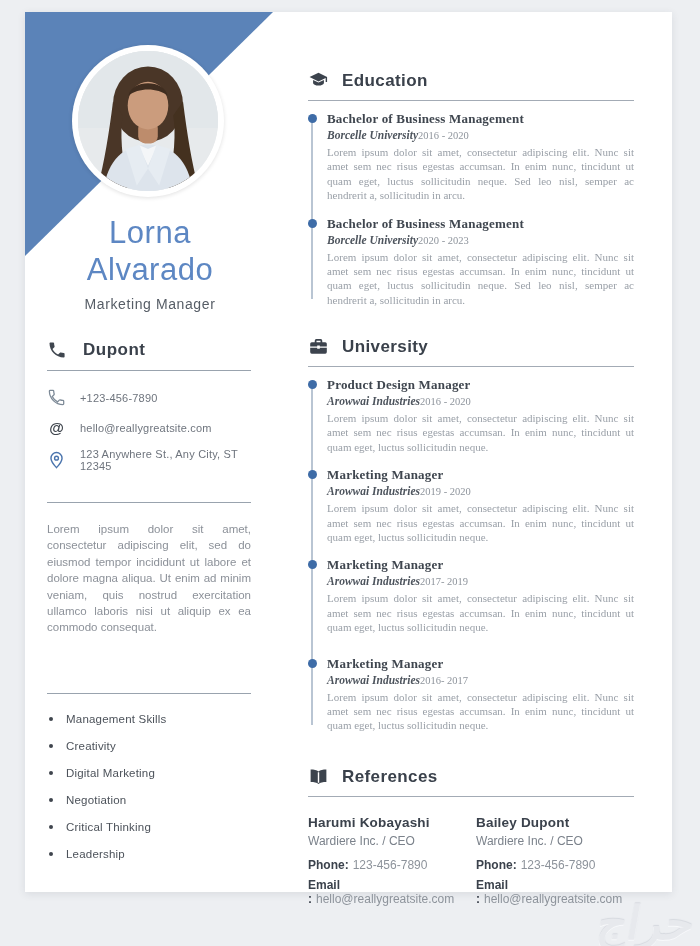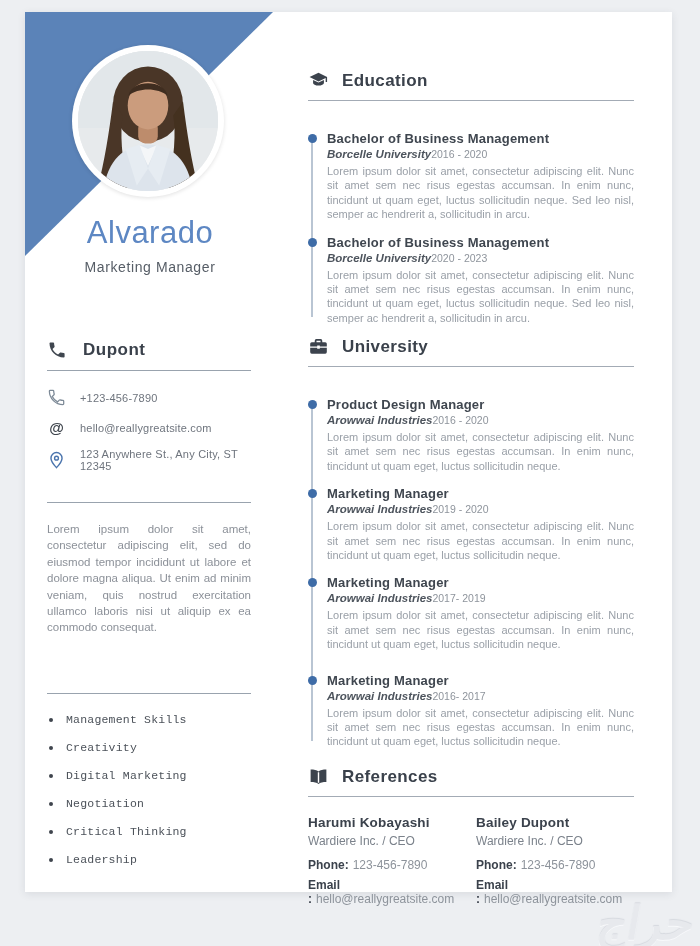--- a/index.html
+++ b/index.html
@@ -51,32 +51,32 @@
   .c-row .ic { width:19px; height:19px; flex:0 0 auto; }
   .c-row .ic svg { width:100%; height:100%; display:block; }
   .ic-phone-o { color:#7d8a97; }
   .ic-at { color:#3f454d; font-size:15px; font-weight:700; line-height:19px; text-align:center; }
   .ic-pin { color:#4a74ad; }
   .c-row .c-text { font-size:11px; color:#6e747d; letter-spacing:.2px; }
   .about-text {
     margin-top:18px; font-size:11.5px; line-height:16.4px; color:#8c9199;
     text-align:justify;
   }
-  .skills-list { margin-top:19px;font-family:Liberation Mono, monospace; }
+  .skills-list { margin-top:19px; }
   .skill { display:flex; align-items:center; margin-bottom:15px; }
   .skill .dot { width:4px; height:4px; border-radius:50%; background:#3f454d; margin:0 13px 0 2px; flex:0 0 auto; }
   .skill .sk-text { font-size:11.5px; color:#4c525a; letter-spacing:.2px; }
   
   .r-sec { position:absolute; left:283px; width:326px; }
   .r-head { display:flex; align-items:center; gap:13px; }
   .r-head .ic { width:21px; height:21px; color:#3c434d; flex:0 0 auto; }
   .r-head .ic svg { width:100%; height:100%; display:block; }
   .r-head h2 { font-size:17px; font-weight:700; color:#3a414b; letter-spacing:.4px; }
   .r-hr { border:none; border-top:1px solid #a3abb5; margin-top:9px; }
-  .timeline { position:relative; padding-left:19px; margin-top:30px; }
+  .timeline { position:relative; padding-left:19px; margin-top:10px;font-family:Liberation Serif, serif; }
   .timeline::before {
     content:""; position:absolute; left:3px; top:6px; bottom:8px; width:2px; background:#b9c5d3;
   }
   .tl-item { position:relative; margin-bottom:13px; }
   .tl-item .t-dot {
     position:absolute; left:-19.5px; top:3px; width:9px; height:9px; border-radius:50%;
     background:#3e6ca7;
   }
   .t-title { font-size:13px; font-weight:700; color:#3f464f; letter-spacing:.2px; }
   .t-row { display:flex; align-items:baseline; margin-top:2px; }
@@ -121,20 +121,21 @@
         <path d="M36,32 C38,20 62,20 64,32 C57,26 43,26 36,32 Z" fill="#3f2d20"></path>
         <path d="M18,100 C21,78 33,67 50,67 C67,67 79,78 82,100 Z" fill="#dde4ec"></path>
         <path d="M43,67 L50,82 L57,67 L50,70 Z" fill="#f4f6f8"></path>
         <path d="M34,70 L44,67 L50,84 L42,96 Z" fill="#e6ecf2"></path>
         <path d="M66,70 L56,67 L50,84 L58,96 Z" fill="#e6ecf2"></path>
       </svg>
     </div>
   </div>
 
   <div class="name-block">
+    <div class="name">Lorna</div>
     <div class="name">Alvarado</div>
     <div class="job-title">Marketing Manager</div>
   </div>
 
   <div class="sidebar">
 
     <div class="s-sec" style="top:328px;">
       <div class="s-head">
         <span class="ic">
           <svg viewBox="0 0 24 24" fill="currentColor">

